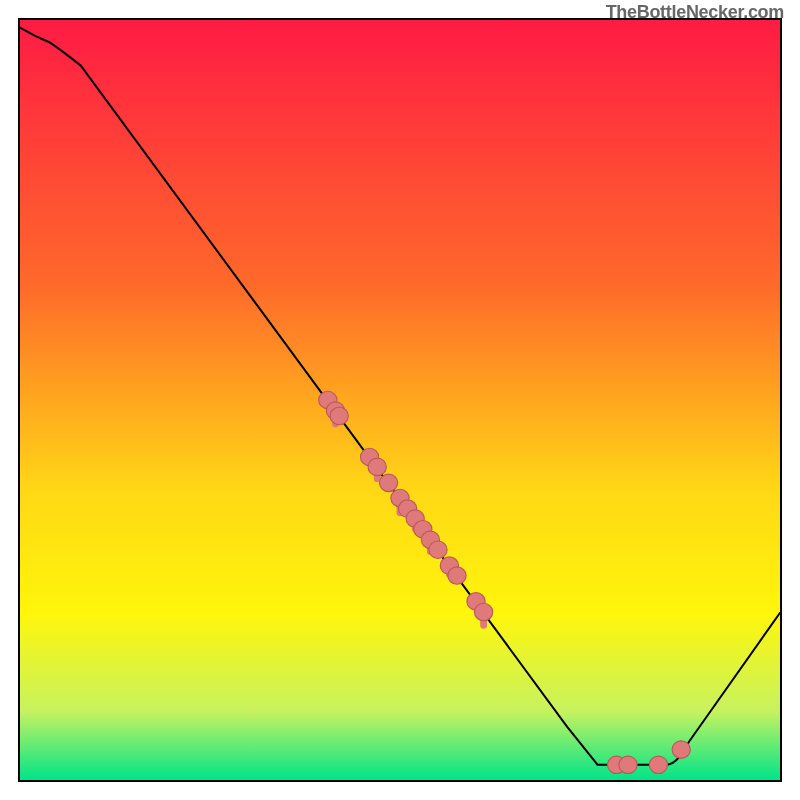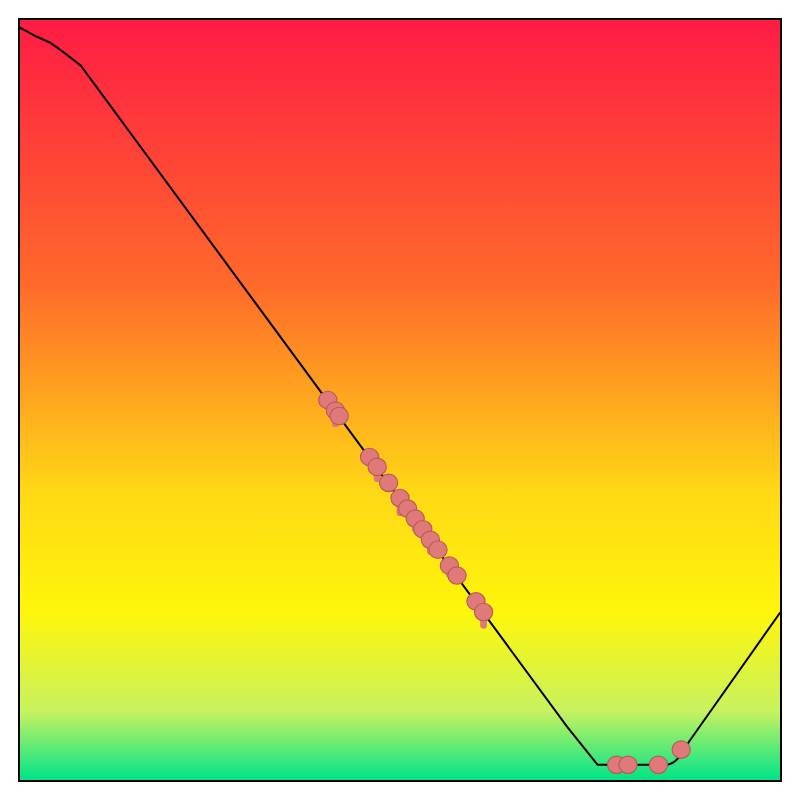--- a/index.html
+++ b/index.html
@@ -34,20 +34,21 @@
     font-weight: bold;
     font-size: 18px;
     color: #676767;
     letter-spacing: -0.3px;
   }
 </style>
 </head>
 <body>
 
 <div class="frame">
+  <div class="watermark">TheBottleNecker.com</div>
   <svg class="plot-area" viewBox="0 0 100 100" preserveAspectRatio="none">
     <defs>
       <linearGradient id="bg-grad" x1="0" y1="0" x2="0" y2="1">
         <stop id="g0" offset="0%" stop-color="#ff1b44"></stop>
         <stop id="g1" offset="35%" stop-color="#ff6a2a"></stop>
         <stop id="g2" offset="62%" stop-color="#ffd815"></stop>
         <stop id="g3" offset="78%" stop-color="#fff60a"></stop>
         <stop id="g4" offset="91%" stop-color="#c7f25f"></stop>
         <stop id="g5" offset="100%" stop-color="#00e48a"></stop>
       </linearGradient>

